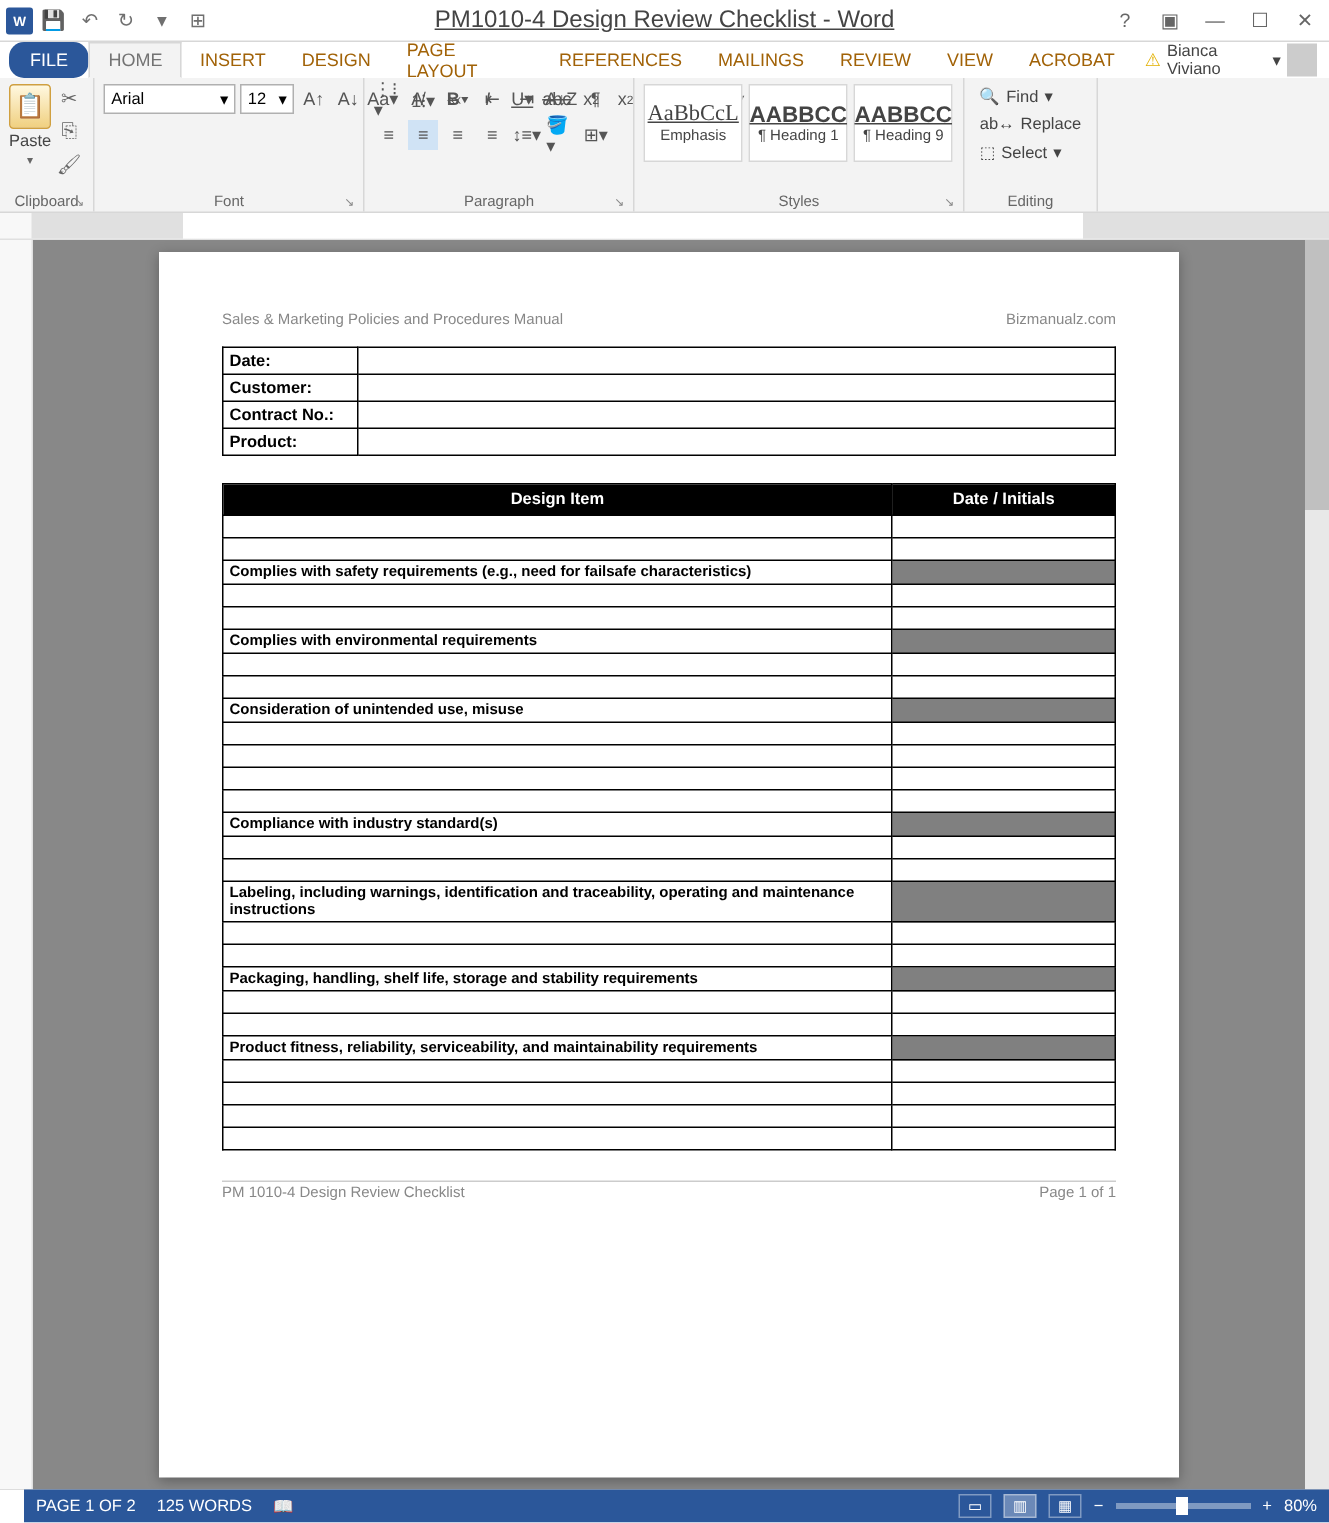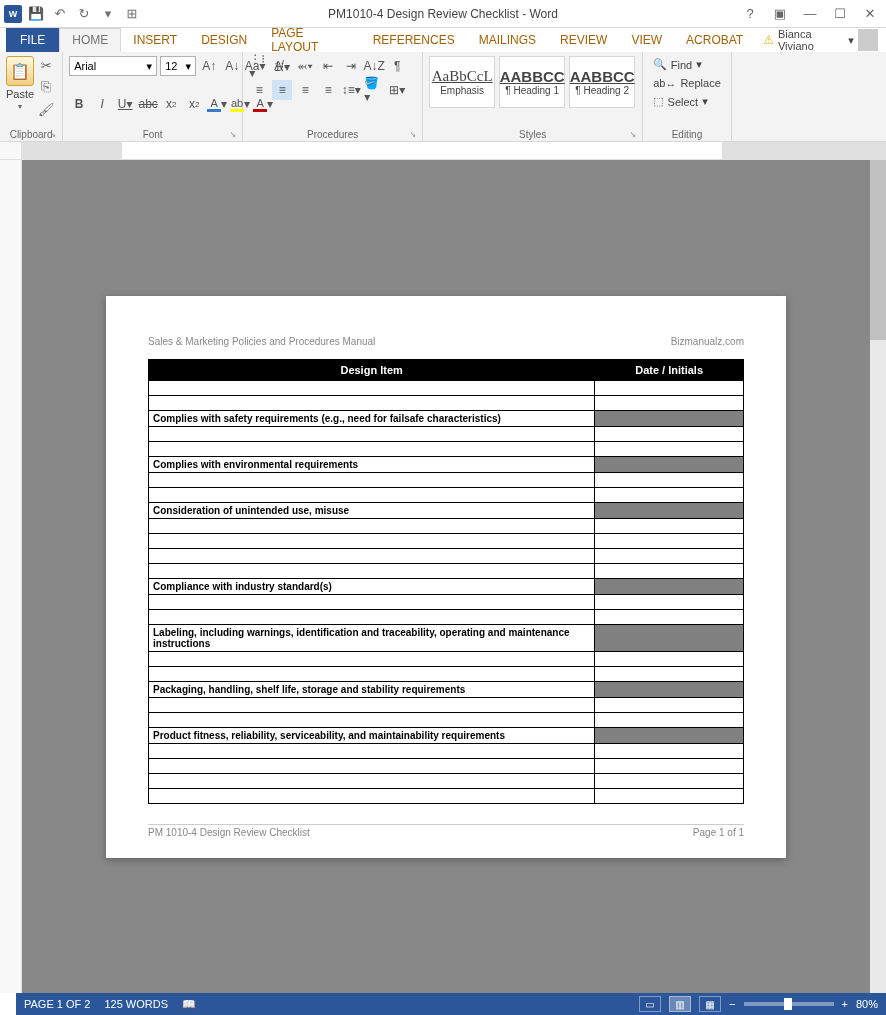--- a/index.html
+++ b/index.html
@@ -3,27 +3,27 @@
 <meta charset="utf-8">
 <style>
 * { margin: 0; padding: 0; box-sizing: border-box; font-family: "Segoe UI", Arial, sans-serif; }
 body { background: #fff; width: 886px; height: 1015px; overflow: hidden; position: relative; }
 
 
 .titlebar { height: 28px; background: #fff; display: flex; align-items: center; border-bottom: 1px solid #d7d7d7; position: relative; }
 .qat { display: flex; align-items: center; gap: 4px; padding: 0 4px; }
 .wicon { width: 18px; height: 18px; background: #2b579a; color: #fff; font-size: 9px; font-weight: bold; display: flex; align-items: center; justify-content: center; border-radius: 2px; }
 .qbtn { width: 20px; height: 20px; display: flex; align-items: center; justify-content: center; color: #707070; font-size: 13px; cursor: pointer; }
-.tcenter { position: absolute; left: 50%; transform: translateX(-50%); font-size: 12px; color: #444; }
+.tcenter { position: absolute; left: 50%; transform: translateX(-50%); font-size: 16px; color: #444; text-decoration: underline; }
 .tright { margin-left: auto; display: flex; align-items: center; gap: 6px; padding-right: 4px; }
 .twin { width: 24px; height: 24px; display: flex; align-items: center; justify-content: center; color: #666; font-size: 13px; cursor: pointer; }
 
 
 .tabs { height: 24px; background: #fff; display: flex; align-items: flex-end; padding-left: 6px; }
-.ftab { background: #2b579a; color: #fff; font-size: 12px; padding: 4px 14px 4px 14px; height: 24px; display: flex; align-items: center; cursor: pointer; }
+.ftab { background: #2b579a; color: #fff; font-size: 12px; padding: 4px 14px 4px 14px; height: 24px; display: flex; align-items: center; cursor: pointer; border-radius: 10px; }
 .rtab { font-size: 12px; color: #a16207; padding: 4px 12px; cursor: pointer; height: 24px; display: flex; align-items: center; }
 .rtab.active { color: #737373; border: 1px solid #d7d7d7; border-bottom: 1px solid #f3f3f3; background: #f3f3f3; }
 .account { margin-left: auto; padding: 0 8px; font-size: 11px; color: #444; display: flex; align-items: center; gap: 4px; }
 .warn { color: #e2b000; font-size: 12px; }
 .avatar { width: 22px; height: 22px; background: #ccc; }
 
 
 .ribbon { height: 90px; background: #f3f3f3; border-bottom: 1px solid #d7d7d7; display: flex; }
 .group { border-right: 1px solid #d7d7d7; display: flex; flex-direction: column; padding: 4px 6px 1px 6px; }
 .gbody { flex: 1; display: flex; align-items: flex-start; }
@@ -31,21 +31,21 @@
 .glabel .dl { position: absolute; right: 0; bottom: 1px; font-size: 8px; color: #888; }
 
 .g-clip .gbody { flex-direction: row; gap: 2px; }
 .paste { display: flex; flex-direction: column; align-items: center; gap: 2px; cursor: pointer; }
 .paste .ic { width: 28px; height: 30px; border: 1px solid #d0a040; background: linear-gradient(#fff8e0,#f0d080); border-radius: 3px; display: flex; align-items: center; justify-content: center; font-size: 16px; }
 .paste .lbl { font-size: 11px; color: #444; }
 .minibtns { display: flex; flex-direction: column; gap: 4px; }
 .mb { width: 20px; height: 18px; display:flex; align-items:center; justify-content:center; font-size: 13px; color: #666; cursor: pointer; }
 
 .g-font { width: 180px; }
-.g-font .gbody { flex-direction: column; gap: 18px; }
+.g-font .gbody { flex-direction: row; gap: 4px; }
 .frow { display: flex; align-items: center; gap: 3px; }
 .fontsel { width: 88px; height: 20px; border: 1px solid #b0b0b0; background: #fff; font-size: 11px; padding: 0 4px; display: flex; align-items: center; justify-content: space-between; cursor: pointer; }
 .sizesel { width: 36px; height: 20px; border: 1px solid #b0b0b0; background: #fff; font-size: 11px; padding: 0 4px; display:flex; align-items:center; justify-content:space-between; cursor:pointer; }
 .rbtn { width: 20px; height: 20px; display:flex; align-items:center; justify-content:center; font-size: 12px; color:#555; cursor:pointer; }
 .rbtn.bold { font-weight: bold; }
 .rbtn.ital { font-style: italic; }
 .rbtn.und { text-decoration: underline; }
 .rbtn.strk { text-decoration: line-through; }
 .rbtn sub, .rbtn sup { font-size: 8px; }
 .colorbar { width: 16px; border-bottom: 3px solid; display:inline-block; text-align:center; font-size: 11px; }
@@ -63,21 +63,21 @@
 .editbtn { font-size: 11px; color: #444; display: flex; align-items: center; gap: 4px; padding: 2px 4px; cursor: pointer; }
 
 
 .rulerbar { height: 18px; background: #f8f8f8; border-bottom: 1px solid #e0e0e0; display: flex; }
 .rcorner { width: 22px; border-right: 1px solid #e0e0e0; }
 .ruler { flex: 1; position: relative; font-size: 9px; color: #666; background: linear-gradient(to right, #e0e0e0 0 100px, #fff 100px 700px, #e0e0e0 700px); }
 
 
 .workarea { position: absolute; top: 160px; bottom: 22px; left: 0; right: 0; background: #888; display: flex; }
 .vruler { width: 22px; background: #f8f8f8; border-right: 1px solid #e0e0e0; font-size: 9px; color: #666; }
-.canvas { flex: 1; overflow: auto; display: flex; justify-content: center; padding: 8px 0; align-items: center; }
+.canvas { flex: 1; overflow: auto; display: flex; justify-content: center; padding: 8px 0; }
 .scrollbar { width: 16px; background: #e8e8e8; position: relative; }
 .sbthumb { position: absolute; top: 0; width: 100%; height: 180px; background: #c0c0c0; }
 
 .page { width: 680px; background: #fff; box-shadow: 0 2px 8px rgba(0,0,0,.3); padding: 40px 42px 20px 42px; font-family: "Times New Roman", serif; color: #000; }
 .phdr { display: flex; justify-content: space-between; font-size: 10px; color: #888; border-bottom: 0; margin-bottom: 12px; }
 .ptitle { text-align: center; font-weight: bold; font-size: 13px; font-family: Arial; margin-bottom: 6px; }
 .infotbl { width: 100%; border-collapse: collapse; margin-bottom: 18px; }
 .infotbl td { border: 1px solid #000; padding: 2px 4px; font-size: 11px; height: 18px; }
 .infotbl td:first-child { width: 90px; font-weight: bold; }
 
@@ -201,36 +201,36 @@
       <div class="frow">
         <div class="rbtn">≡</div>
         <div class="rbtn" style="background:#d0e3f5">≡</div>
         <div class="rbtn">≡</div>
         <div class="rbtn">≡</div>
         <div class="rbtn">↕≡▾</div>
         <div class="rbtn">🪣▾</div>
         <div class="rbtn">⊞▾</div>
       </div>
     </div>
-    <div class="glabel"><span>Procedures</span><span class="dl">↘</span></div>
+    <div class="glabel"><span>Paragraph</span><span class="dl">↘</span></div>
   </div>
 
   <div class="group g-styles">
     <div class="gbody" id="styles-gallery">
         <div class="stylebox">
           <div class="prev">AaBbCcL</div>
           <div>Emphasis</div>
         </div>
         <div class="stylebox">
           <div class="prev">AABBCC</div>
           <div>¶ Heading 1</div>
         </div>
         <div class="stylebox">
           <div class="prev">AABBCC</div>
-          <div>¶ Heading 2</div>
+          <div>¶ Heading 9</div>
         </div>
       </div>
     <div class="glabel"><span>Styles</span><span class="dl">↘</span></div>
   </div>
 
   <div class="group g-edit">
     <div class="gbody">
       <div class="editbtn"><span>🔍</span><span>Find</span> ▾</div>
       <div class="editbtn">
           <span>ab↔</span>
@@ -248,20 +248,40 @@
 </div>
 
 <div class="workarea">
   <div class="vruler"></div>
   <div class="canvas">
     <div class="page">
       <div class="phdr">
         <span>Sales &amp; Marketing Policies and Procedures Manual</span>
         <span>Bizmanualz.com</span>
       </div>
+      <table class="infotbl">
+        <tbody>
+            <tr>
+              <td>Date:</td>
+              <td></td>
+            </tr>
+        <tr>
+              <td>Customer:</td>
+              <td></td>
+            </tr>
+        <tr>
+              <td>Contract No.:</td>
+              <td></td>
+            </tr>
+        <tr>
+              <td>Product:</td>
+              <td></td>
+            </tr>
+      </tbody>
+        </table>
       <table class="chktbl">
         <thead>
             <tr>
           <th>Design Item</th>
           <th>Date / Initials</th>
         </tr>
           </thead>
         <tbody id="chkbody">
             <tr>
               <td></td>

